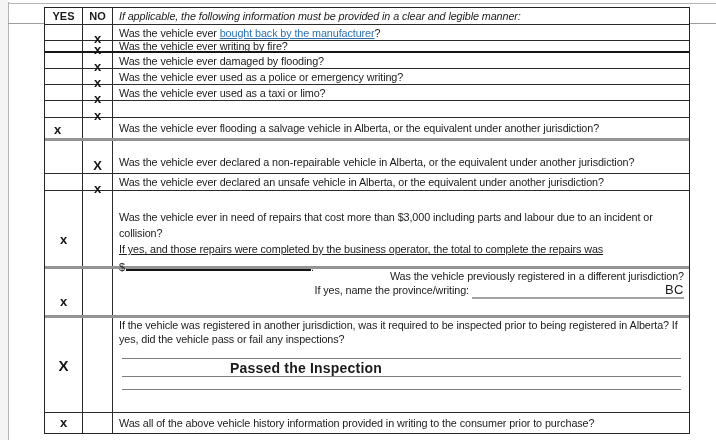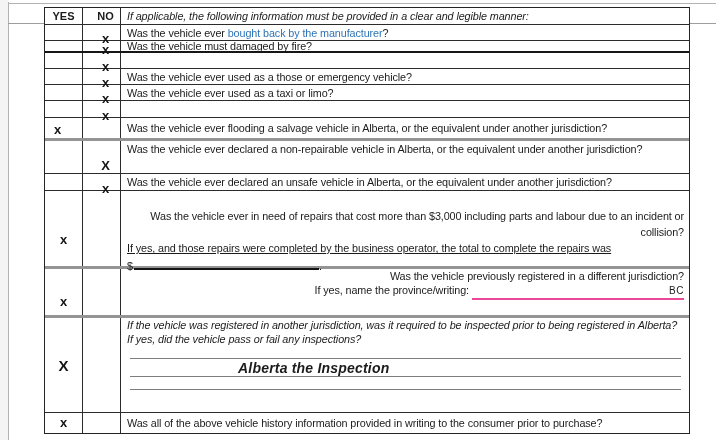--- a/index.html
+++ b/index.html
@@ -13,51 +13,51 @@
   .header-ext   { position: absolute; left: 8px; top: 23px; width: 708px; height: 1px; background: #9d9d9d; z-index: 0; }
 
   
   .form-table { position: absolute; left: 44px; top: 7px; width: 646px; border: 1.7px solid #242424; background: #ffffff; z-index: 1; }
   .row  { display: flex; position: relative; border-bottom: 1.5px solid #2b2b2b; }
   .row.bb-dark { border-bottom: 2.5px solid #161616; }
   .row.bb-gray { border-bottom: 3px solid #949494; }
   .row.bb-none { border-bottom: none; }
   .cell { position: relative; }
   .cell.yes { width: 38px; border-right: 1.5px solid #2b2b2b; }
-  .cell.no  { width: 30px; border-right: 1.5px solid #2b2b2b; margin-left: 8px; }
+  .cell.no  { width: 30px; border-right: 1.5px solid #2b2b2b; }
   .cell.q   { flex: 1; padding: 0 5px 0 6px; font-size: 10.8px; letter-spacing: -0.1px; line-height: 14px; }
   .cell.q.center { display: flex; align-items: center; }
-  .cell.q.multi  { line-height: 15px; padding-top: 1px; }
+  .cell.q.multi  { line-height: 15px; padding-top: 14px; }
 
   .hdr { display: flex; align-items: center; justify-content: center; font-weight: bold; font-size: 11px; }
   .hdr-title { display: flex; align-items: center; font-size: 10.8px; font-style: italic; }
 
-  .link { color: #2E74B5; cursor: pointer; }
+  .link { color: #2E74B5; text-decoration: underline; cursor: pointer; }
 
   .mark { position: absolute; font-weight: 600; font-size: 13px; line-height: 1; color: #151515; z-index: 3; }
   .mark.straddle { left: 50%; bottom: -5px; transform: translateX(-50%); }
   .mark.no-low   { left: 50%; bottom: 1px;  transform: translateX(-50%); }
   .mark.yes-left { left: 9px;  bottom: 2px; }
   .mark.yes-r9   { left: 50%; top: 42px; transform: translateX(-50%); }
   .mark.yes-r10  { left: 50%; top: 26px; transform: translateX(-50%); }
   .mark.yes-r11  { left: 50%; top: 40px; transform: translateX(-50%); font-size: 15px; }
   .mark.yes-r12  { left: 50%; top: 50%; transform: translate(-50%,-55%); }
 
   
-  .repairs .p1 { margin-top: 16px; text-align: right; }
+  .repairs .p1 { margin-top: 4px; }
   .repairs .p2 { margin-top: 0; text-decoration: underline; }
   .amount-line { margin-top: 2px; }
   .blank-long { display: inline-block; width: 185px; border-bottom: 2px solid #141414; height: 11px; margin-left: 1px; vertical-align: baseline; }
 
   
   .prevreg { padding-top: 5px; line-height: 16px; text-align: right; }
-  .blank-bc { display: inline-block; width: 212px; border-bottom: 2px solid #ec4899; margin-left: 3px; padding-left: 28px; font-size: 10px; letter-spacing: 0.5px; font-weight: 500; vertical-align: baseline; }
-
-  
-  .inspection { padding-top: 2px; line-height: 16px; font-style: italic; }
+  .blank-bc { display: inline-block; width: 212px; border-bottom: 2px solid #a3a3a3; margin-left: 3px; padding-left: 28px; font-size: 13px; letter-spacing: 0.5px; font-weight: 500; vertical-align: baseline; }
+
+  
+  .inspection { padding-top: 2px; line-height: 16px; }
   .ans-line { height: 0; border-bottom: 1.8px solid #7e7e7e; margin: 12px 3px 0 3px; }
   .ans-written { margin: 0 3px; padding: 2px 0 1px 108px; border-bottom: 1.8px solid #7e7e7e; font-size: 14px; font-weight: 600; color: #1b1b1b; letter-spacing: 0.2px; }
   .ans-line.last { margin-top: 12px; }
 </style>
 </head>
 <body>
 
 <div class="left-strip"></div>
 <div class="edge-v"></div>
 <div class="edge-h"></div>
@@ -80,38 +80,41 @@
       <span><span>Was the vehicle ever </span><a class="link">bought back by the manufacturer</a><span>?</span></span>
     </div>
   </div>
 
   <div class="row bb-dark" style="height:12px">
     <div class="cell yes"></div>
     <div class="cell no">
       <span class="mark straddle">x</span>
     </div>
     <div class="cell q center">
-      <span>Was the vehicle must damaged by fire?</span>
-    </div>
-  </div>
-
-  <div class="row" style="height:16px">
-    <div class="cell yes"></div>
-    <div class="cell no">
-      <span class="mark straddle">x</span>
-    </div>
-  </div>
-
-  <div class="row" style="height:16px">
-    <div class="cell yes"></div>
-    <div class="cell no">
-      <span class="mark straddle">x</span>
-    </div>
-    <div class="cell q center">
-      <span>Was the vehicle ever used as a those or emergency vehicle?</span>
+      <span>Was the vehicle ever writing by fire?</span>
+    </div>
+  </div>
+
+  <div class="row" style="height:16px">
+    <div class="cell yes"></div>
+    <div class="cell no">
+      <span class="mark straddle">x</span>
+    </div>
+    <div class="cell q center">
+      <span>Was the vehicle ever damaged by flooding?</span>
+    </div>
+  </div>
+
+  <div class="row" style="height:16px">
+    <div class="cell yes"></div>
+    <div class="cell no">
+      <span class="mark straddle">x</span>
+    </div>
+    <div class="cell q center">
+      <span>Was the vehicle ever used as a police or emergency writing?</span>
     </div>
   </div>
 
   <div class="row" style="height:16px">
     <div class="cell yes"></div>
     <div class="cell no">
       <span class="mark straddle">x</span>
     </div>
     <div class="cell q center">
       <span>Was the vehicle ever used as a taxi or limo?</span>
@@ -183,21 +186,21 @@
   </div>
 
   <div class="row" style="height:95px">
     <div class="cell yes">
       <span class="mark yes-r11">X</span>
     </div>
     <div class="cell no"></div>
     <div class="cell q inspection">
       <div>If the vehicle was registered in another jurisdiction, was it required to be inspected prior to being registered in Alberta? If yes, did the vehicle pass or fail any inspections?</div>
       <div class="ans-line"></div>
-      <div class="ans-written">Alberta the Inspection</div>
+      <div class="ans-written">Passed the Inspection</div>
       <div class="ans-line last"></div>
     </div>
   </div>
 
   <div class="row bb-none" style="height:20px">
     <div class="cell yes">
       <span class="mark yes-r12">x</span>
     </div>
     <div class="cell no"></div>
     <div class="cell q center">

